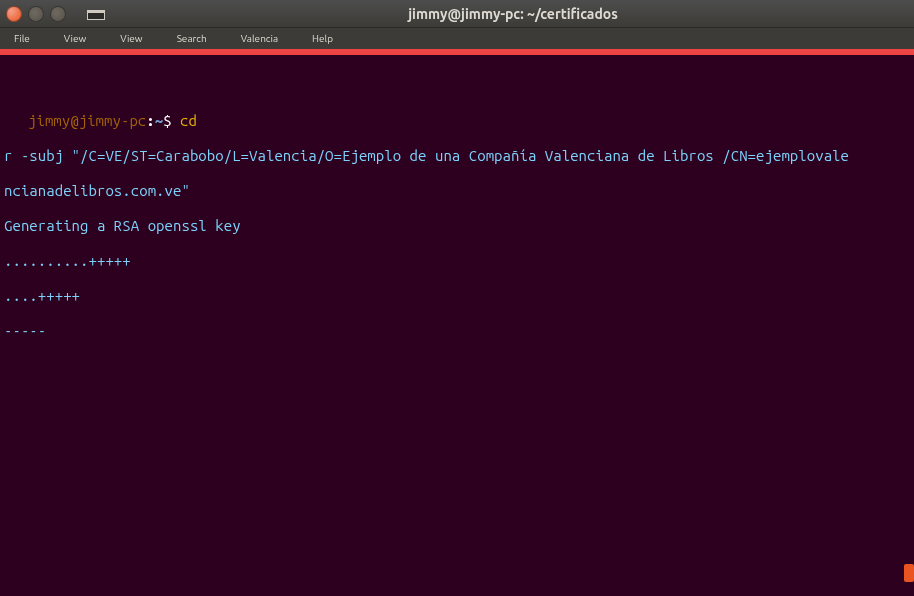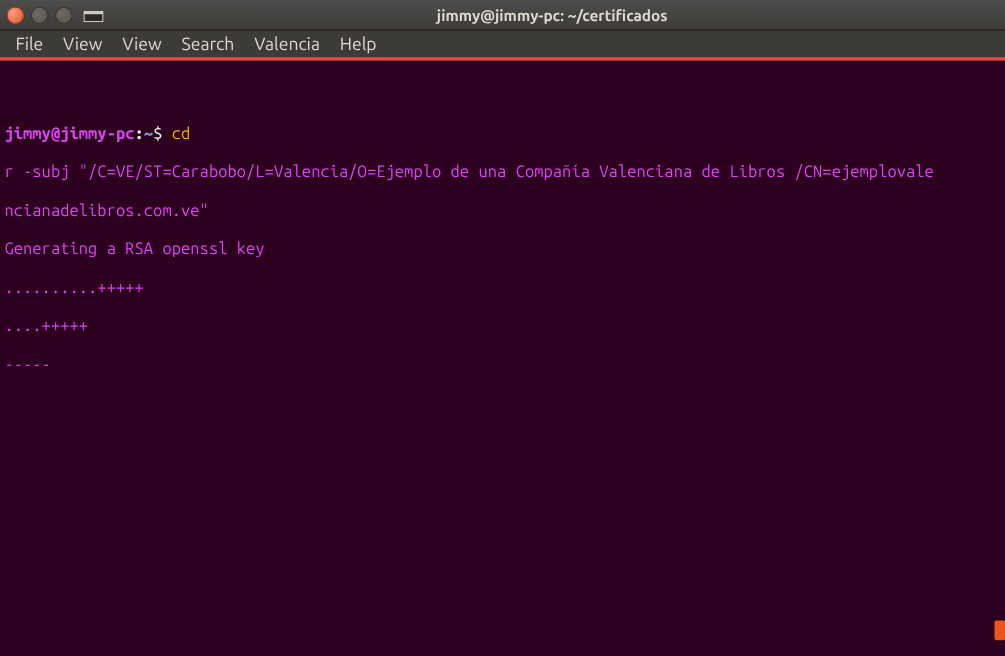--- a/index.html
+++ b/index.html
@@ -17,20 +17,21 @@
     .titlebar {
       height: 28px;
       background: linear-gradient(to bottom, #4d4d4d, #3c3b37);
       display: flex;
       align-items: center;
       padding: 0 6px;
       color: #dfdbd2;
       font-family: Ubuntu, sans-serif;
       font-size: 14px;
       border-bottom: 1px solid #2a2a28;
+      gap: 11px;
     }
     .window-buttons {
       display: flex;
       gap: 6px;
       align-items: center;
     }
     .wbtn {
       width: 16px;
       height: 16px;
       border-radius: 50%;
@@ -69,46 +70,46 @@
       border: 1.5px solid #cfcac0;
       border-top-width: 3px;
       background: #2b2a27;
     }
     .menubar {
       height: 27px;
       background: #3c3b37;
       display: flex;
       align-items: center;
       padding: 0 6px;
-      gap: 2px;
+      gap: 18px;
       font-family: Ubuntu, sans-serif;
-      font-size: 16px;
+      font-size: 10px;
       color: #dfdbd2;
-      border-bottom: 3px solid #ef4444;
+      border-bottom: 6px solid #ef4444;
     }
     .menu-item {
       padding: 3px 8px;
       cursor: default;
     }
     .terminal {
       padding: 4px 4px;
       font-size: 15px;
       line-height: 17.5px;
       color: #ffffff;
       font-family: "Ubuntu Mono", "DejaVu Sans Mono", monospace;
       white-space: pre-wrap;
       word-break: break-all;
       letter-spacing: 0.05px;
     }
-    .ps-user { color: #d946ef; font-weight: bold; }
+    .ps-user { color: #a16207; font-weight: normal; margin-left: 24px; }
     .ps-colon { color: #ffffff; font-weight: bold; }
     .ps-path { color: #729fcf; font-weight: bold; }
     .ps-dollar { color: #ffffff; }
     .cmd { color: #eab308; }
-    .out { color: #d946ef; }
+    .out { color: #7dd3fc; }
     .cursor {
       display: inline-block;
       width: 9px;
       height: 16px;
       background: #ffffff;
       vertical-align: text-bottom;
       margin-left: 3px;
     }
     .line { display: block; }
     .scroll-thumb {

